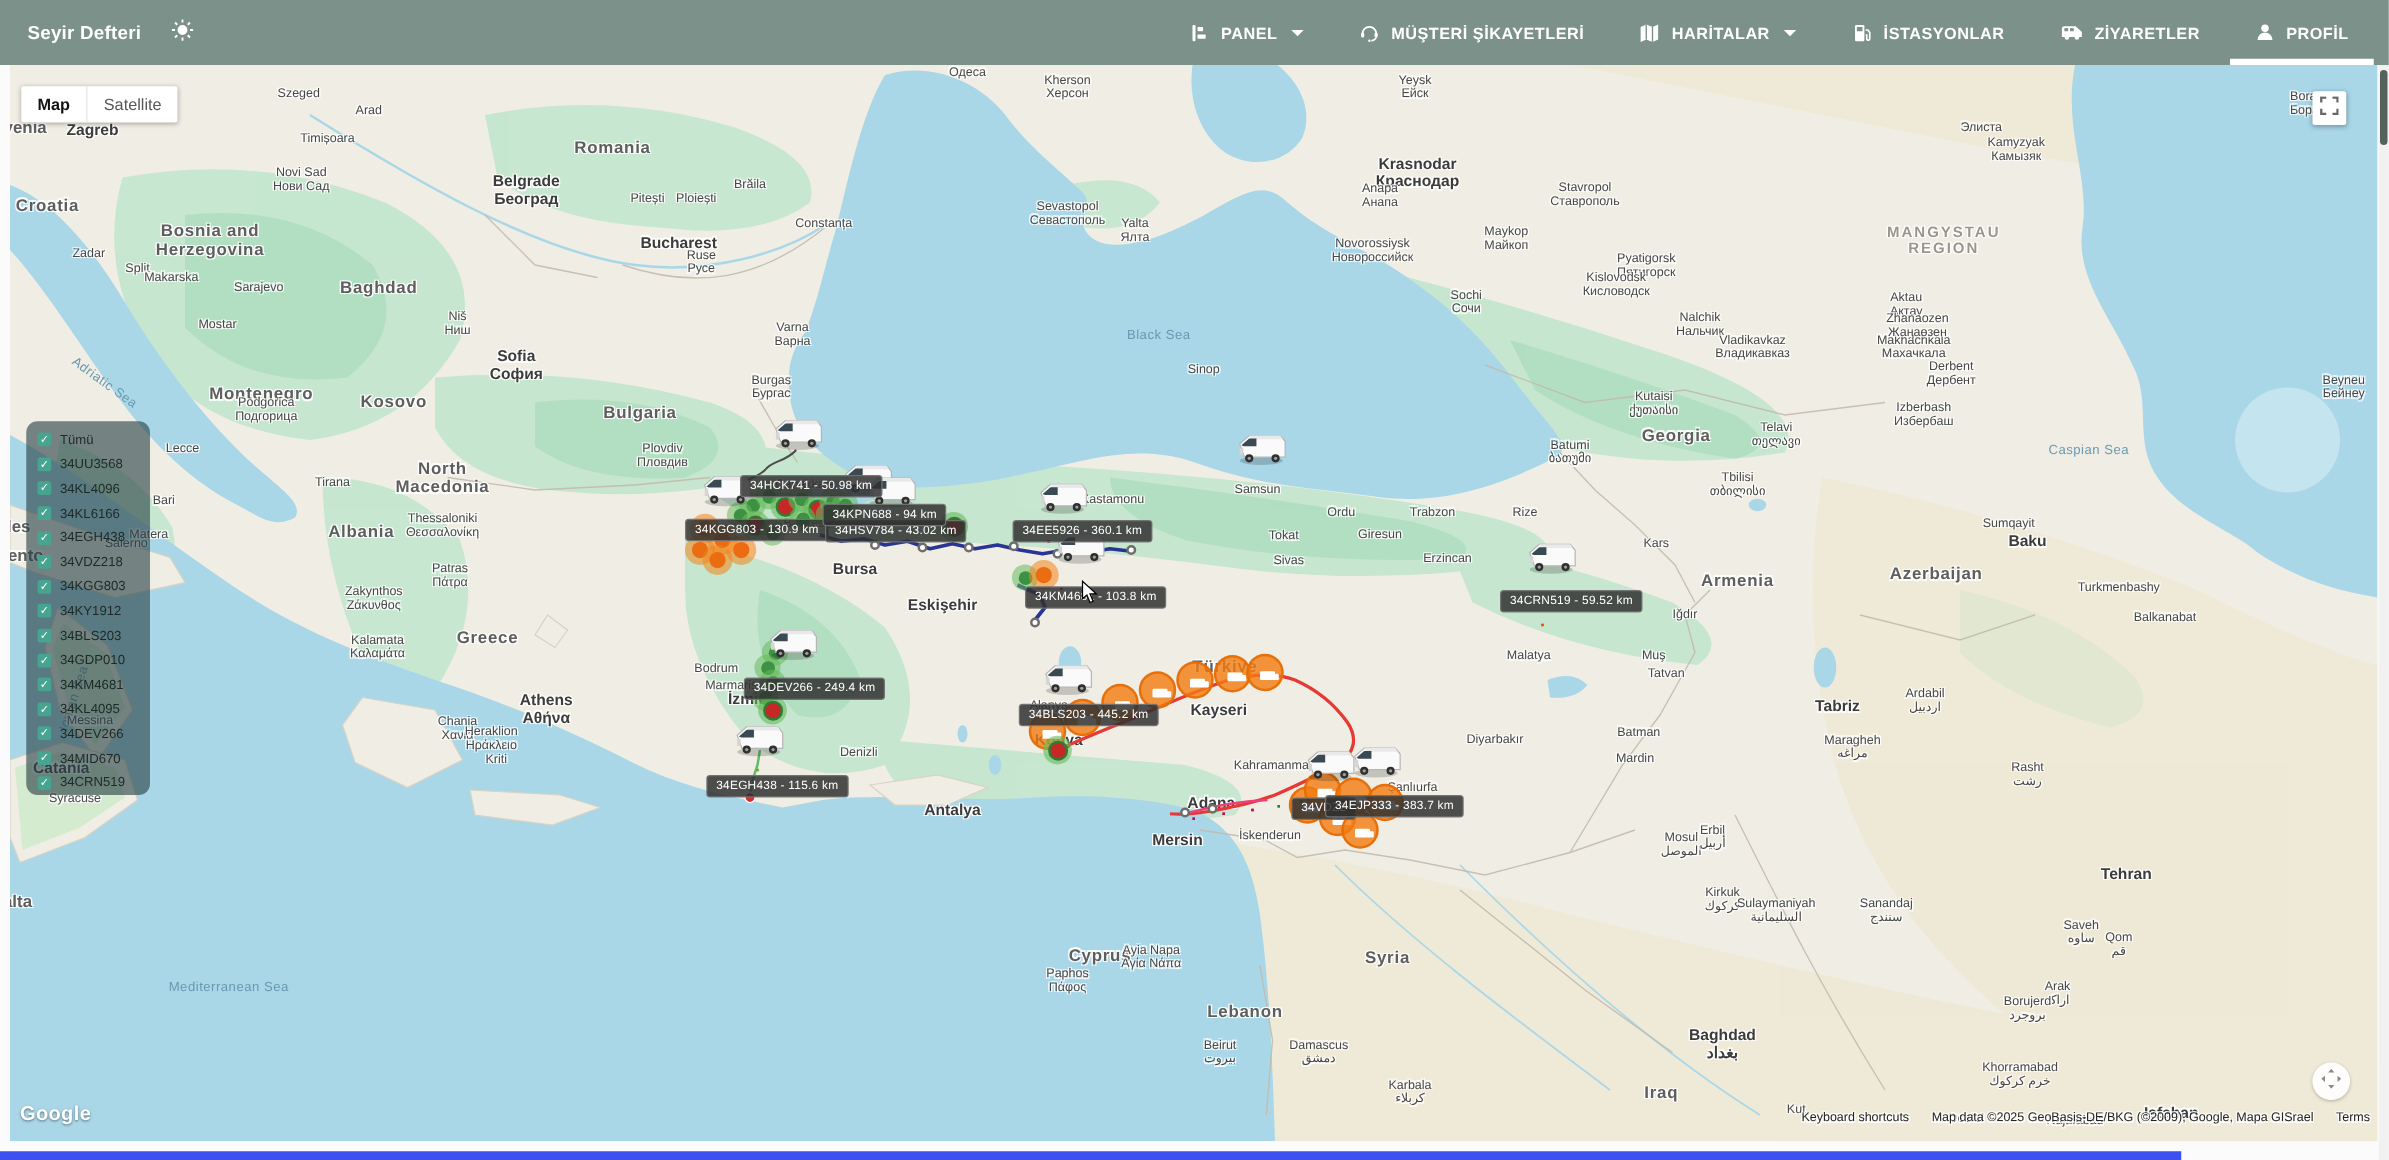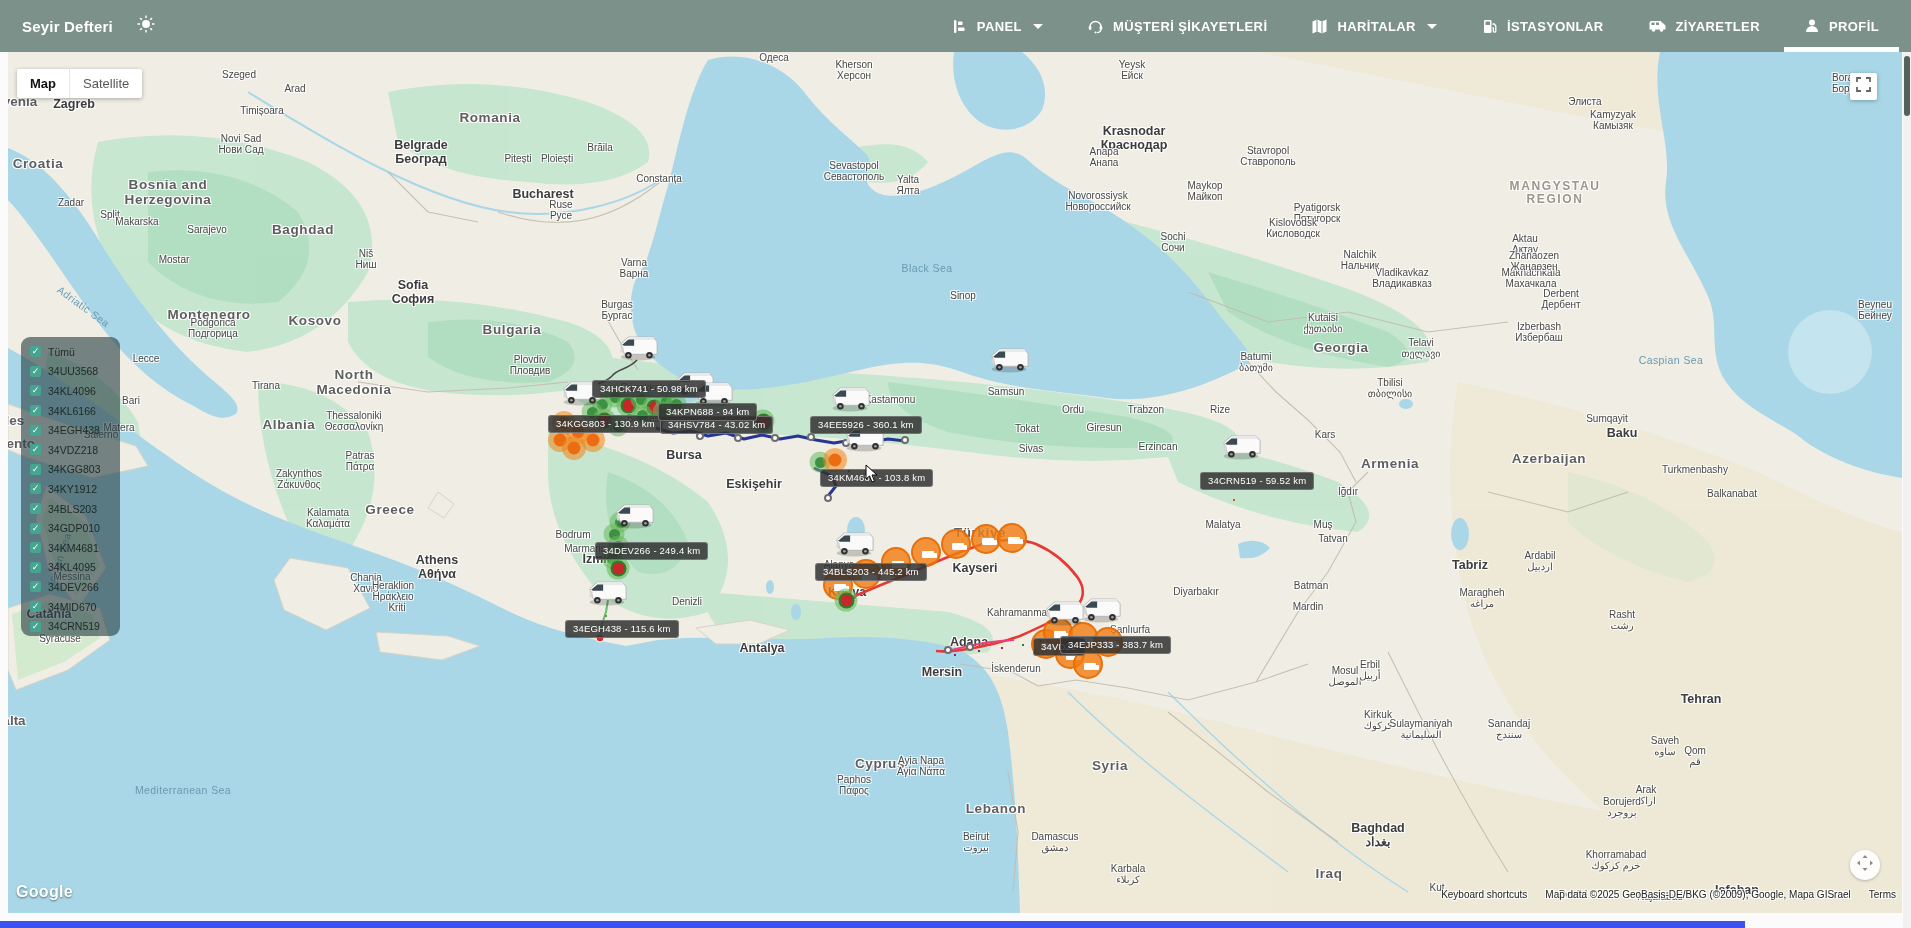--- a/index.html
+++ b/index.html
@@ -691,21 +691,21 @@
     <div class="map-label city" style="left: 352px; top: 409px;">
       <span>Patras</span>
       <span class="label-l2">Πάτρα</span>
     </div>
 
     <div class="map-label city" style="left: 291px; top: 427px;">
       <span>Zakynthos</span>
       <span class="label-l2">Ζάκυνθος</span>
     </div>
 
-    <div class="map-label city" style="left: 294px; top: 466px; margin-left: 26px;">
+    <div class="map-label city" style="left: 294px; top: 466px;">
       <span>Kalamata</span>
       <span class="label-l2">Καλαμάτα</span>
     </div>
 
     <div class="map-label city" style="left: 358px; top: 531px;">
       <span>Chania</span>
       <span class="label-l2">Χανιά</span>
     </div>
 
     <div class="map-label city" style="left: 385px; top: 539px;">

